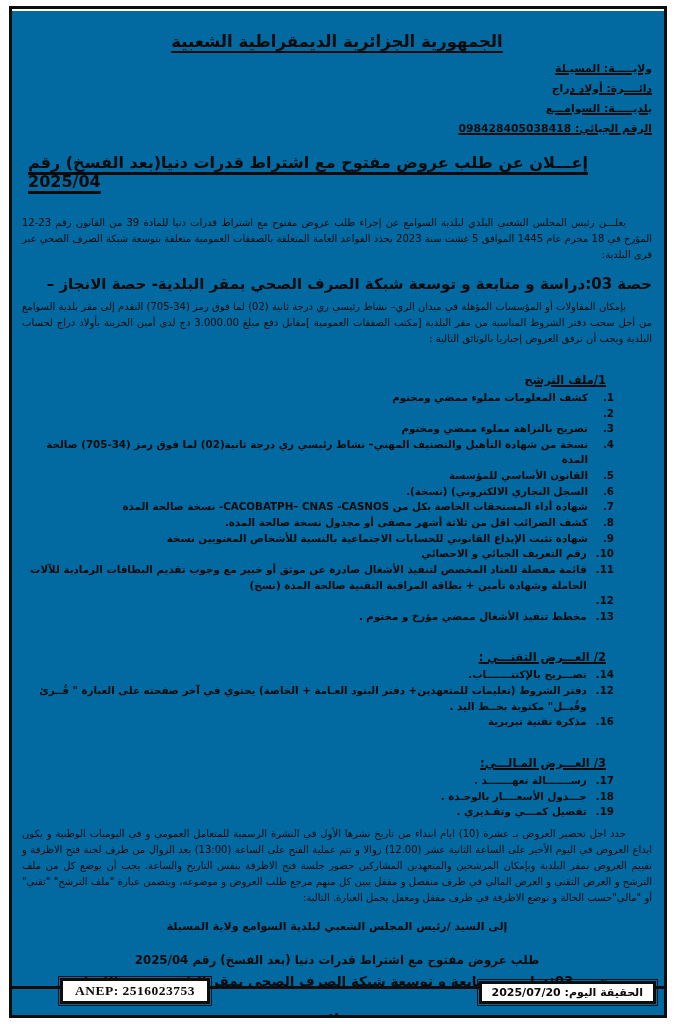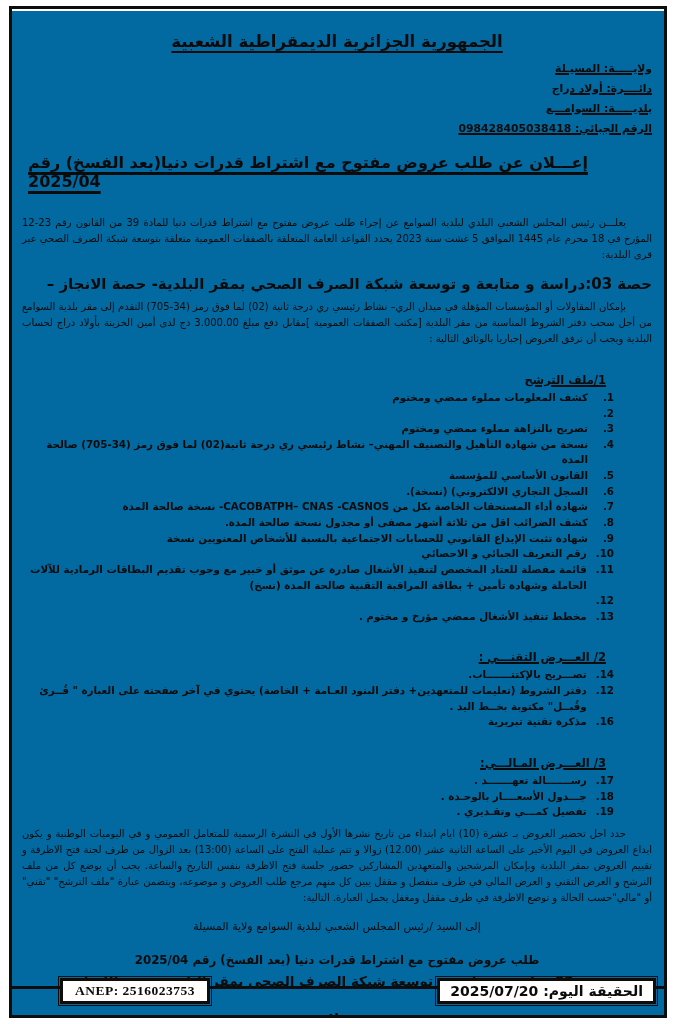--- a/index.html
+++ b/index.html
@@ -78,21 +78,21 @@
     padding-right: 38px;
     font-size: 10.3px;
     font-weight: 700;
     line-height: 1.52;
     text-align: right;
   }
   .olist .li .num { min-width: 17px; flex: 0 0 auto; }
   .olist .li .txt { flex: 1 1 auto; }
 
   .envelope-block { text-align: center; margin-top: 14px; }
-  .envelope-to   { font-size: 11px;   font-weight: 400; }
+  .envelope-to   { font-size: 11px;   font-weight: 700; }
   .envelope-tender { font-size: 11.8px; font-weight: 700; margin-top: 20px; }
   .envelope-lot  { font-size: 13.5px; font-weight: 700; margin-top: 6px; }
   .envelope-noopen { font-size: 14px; font-weight: 700; margin-top: 22px; }
 
   .footer-line {
     position: absolute;
     left: -3px; right: -3px; bottom: 26px;
     border-top: 3px solid #0d0d0d;
   }
   .corner-stub {
@@ -115,21 +115,21 @@
     font-family: Liberation Serif, serif;
   }
   .date-box {
     position: absolute;
     right: 8px; bottom: 11px;
     border: 3px solid #0d0d0d;
     outline: 1px solid #0d0d0d;
     outline-offset: 1px;
     background: #fffefd;
     padding: 2px 10px;
-    font-size: 14px;
+    font-size: 11px;
     font-weight: 700;
   }
 </style>
 </head>
 <body>
 
 <div class="page">
 
   <div class="republic-title">الجمهورية الجزائرية الديمقراطية الشعبية</div>
 

